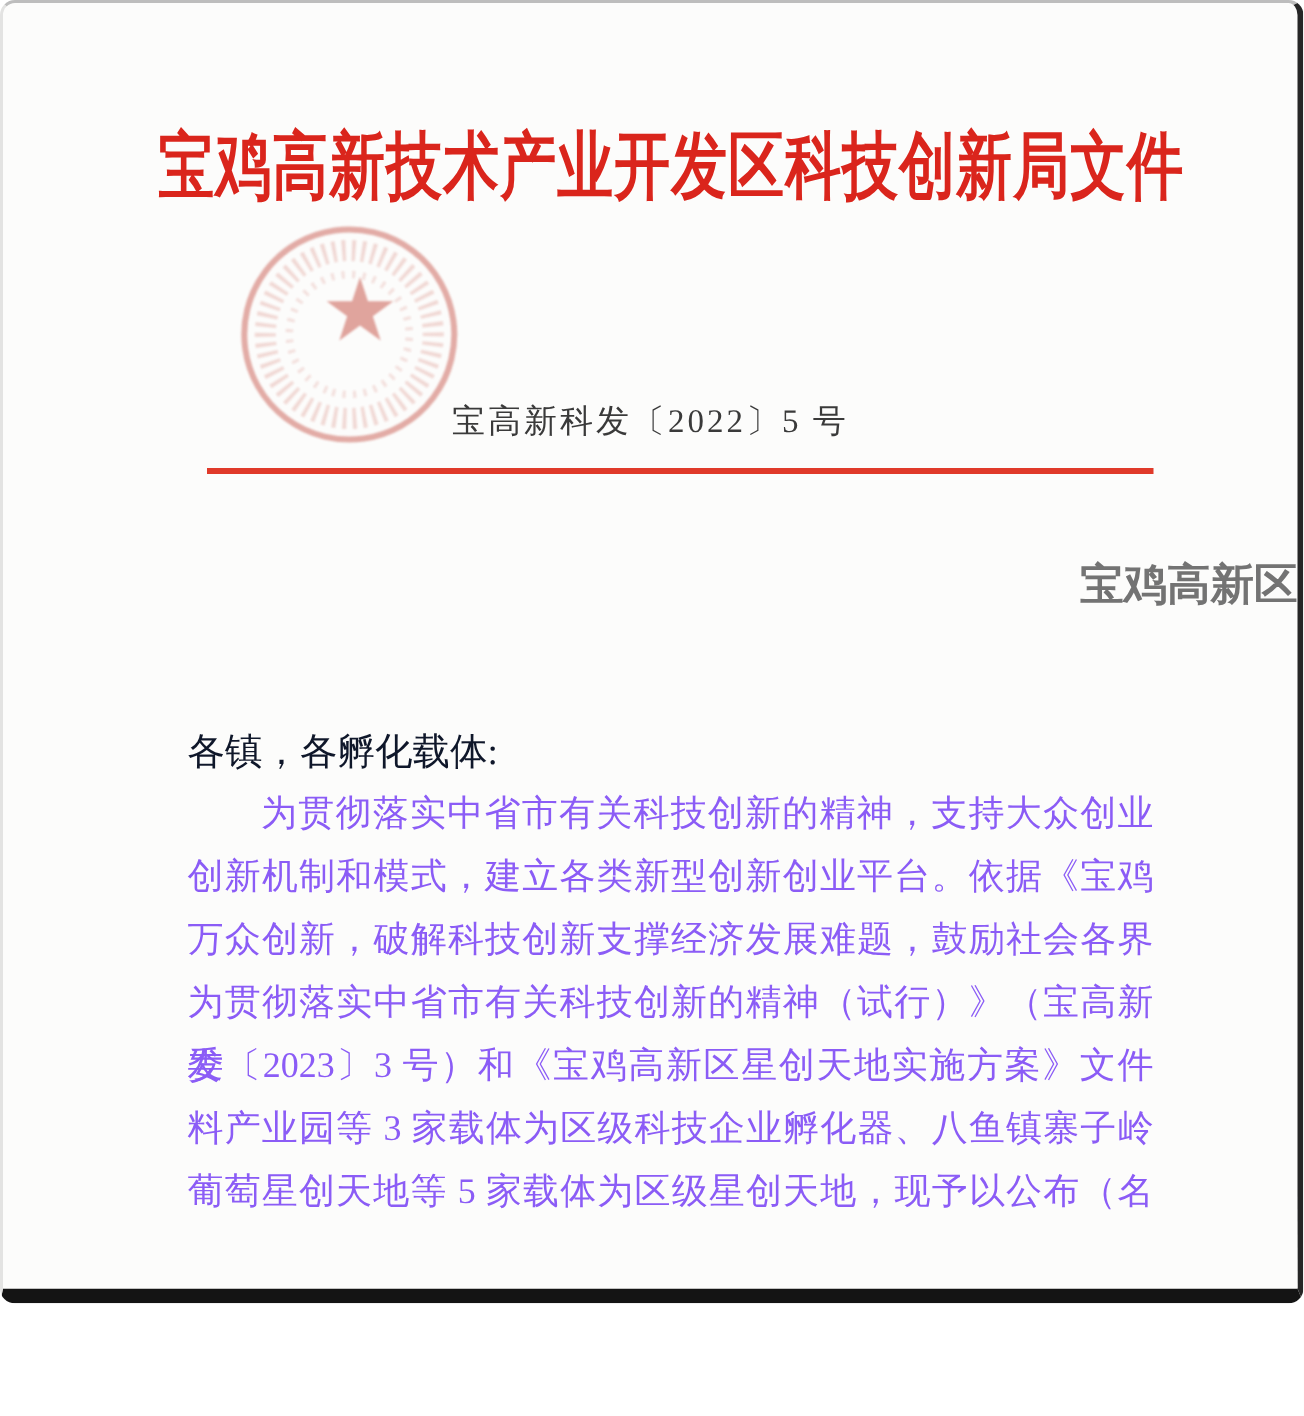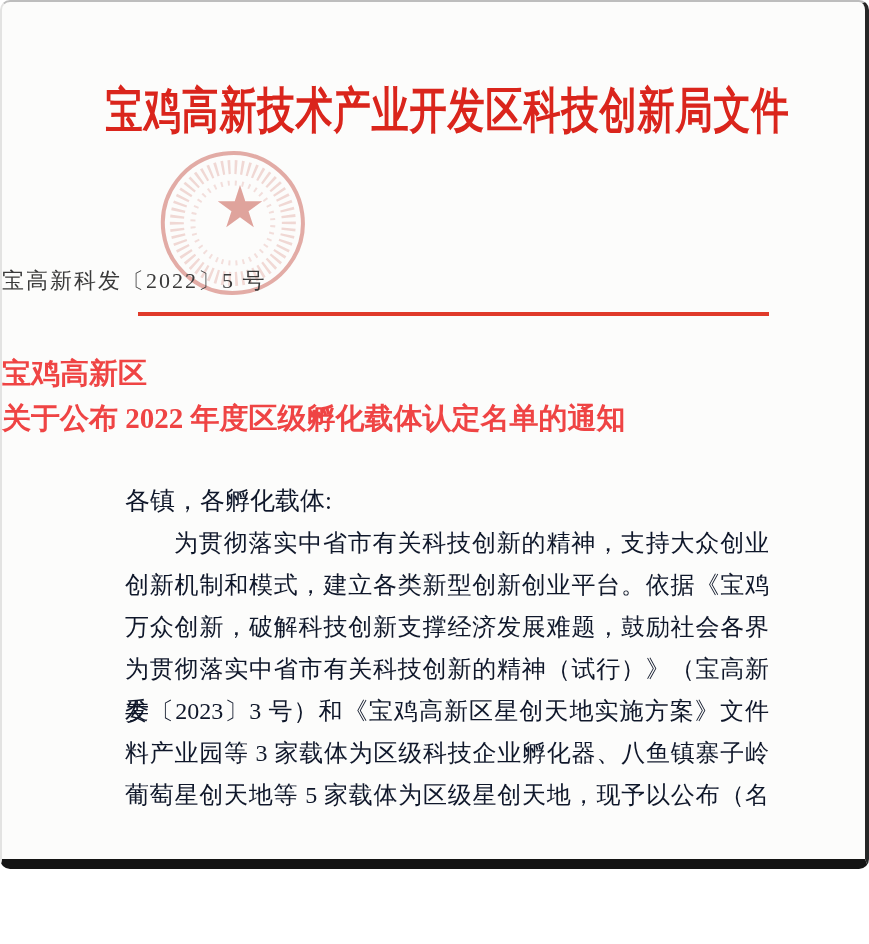--- a/index.html
+++ b/index.html
@@ -42,57 +42,58 @@
     width: 154px;
     height: 154px;
     filter: blur(0.7px);
     opacity: 0.9;
   }
   .doc-number {
     position: absolute;
     top: 264px;
     left: 0;
     width: 100%;
+    text-align: center;
     font-size: 22px;
     letter-spacing: 2px;
     color: #3a3a3a;
   }
   .red-rule {
     position: absolute;
     top: 310px;
     left: 136px;
     width: 631px;
     height: 4px;
     background: #e03a2a;
   }
   .title-block {
     position: absolute;
-    top: 349px;
+    top: 366px;
     left: 0;
     width: 100%;
-    text-align: left;
+    text-align: right;
     font-size: 29px;
     line-height: 45px;
     font-weight: bold;
-    color: #ef4444;
+    color: #737373;
   }
   .salutation {
     position: absolute;
     top: 482px;
     left: 123px;
     font-size: 25px;
     color: #0f172a;
   }
   .body-block {
     position: absolute;
     top: 520px;
     left: 123px;
     width: 644px;
     font-size: 24px;
-    color: #0f172a;
+    color: #8b5cf6;
   }
   .bline {
     height: 42px;
     line-height: 42px;
     white-space: nowrap;
   }
   .bline.just {
     text-align: justify;
     text-align-last: justify;
     white-space: normal;
@@ -118,21 +119,20 @@
       <text x="84" y="60" text-anchor="middle" dominant-baseline="central" font-size="58" fill="#c4493d" opacity="0.55">★</text>
     </svg>
   </div>
 
   <div class="doc-number">宝高新科发〔2022〕5 号</div>
 
   <div class="red-rule"></div>
 
   <div class="title-block">
     <div>宝鸡高新区</div>
-    <div>关于公布 2022 年度区级孵化载体认定名单的通知</div>
   </div>
 
   <div class="salutation">各镇，各孵化载体:</div>
 
   <div class="body-block">
     <div class="bline just indent">为贯彻落实中省市有关科技创新的精神，支持大众创业</div>
     <div class="bline just">创新机制和模式，建立各类新型创新创业平台。依据《宝鸡</div>
     <div class="bline just">万众创新，破解科技创新支撑经济发展难题，鼓励社会各界</div>
     <div class="bline just">为贯彻落实中省市有关科技创新的精神（试行）》（宝高新委</div>
     <div class="bline just">发〔2023〕3 号）和《宝鸡高新区星创天地实施方案》文件</div>

